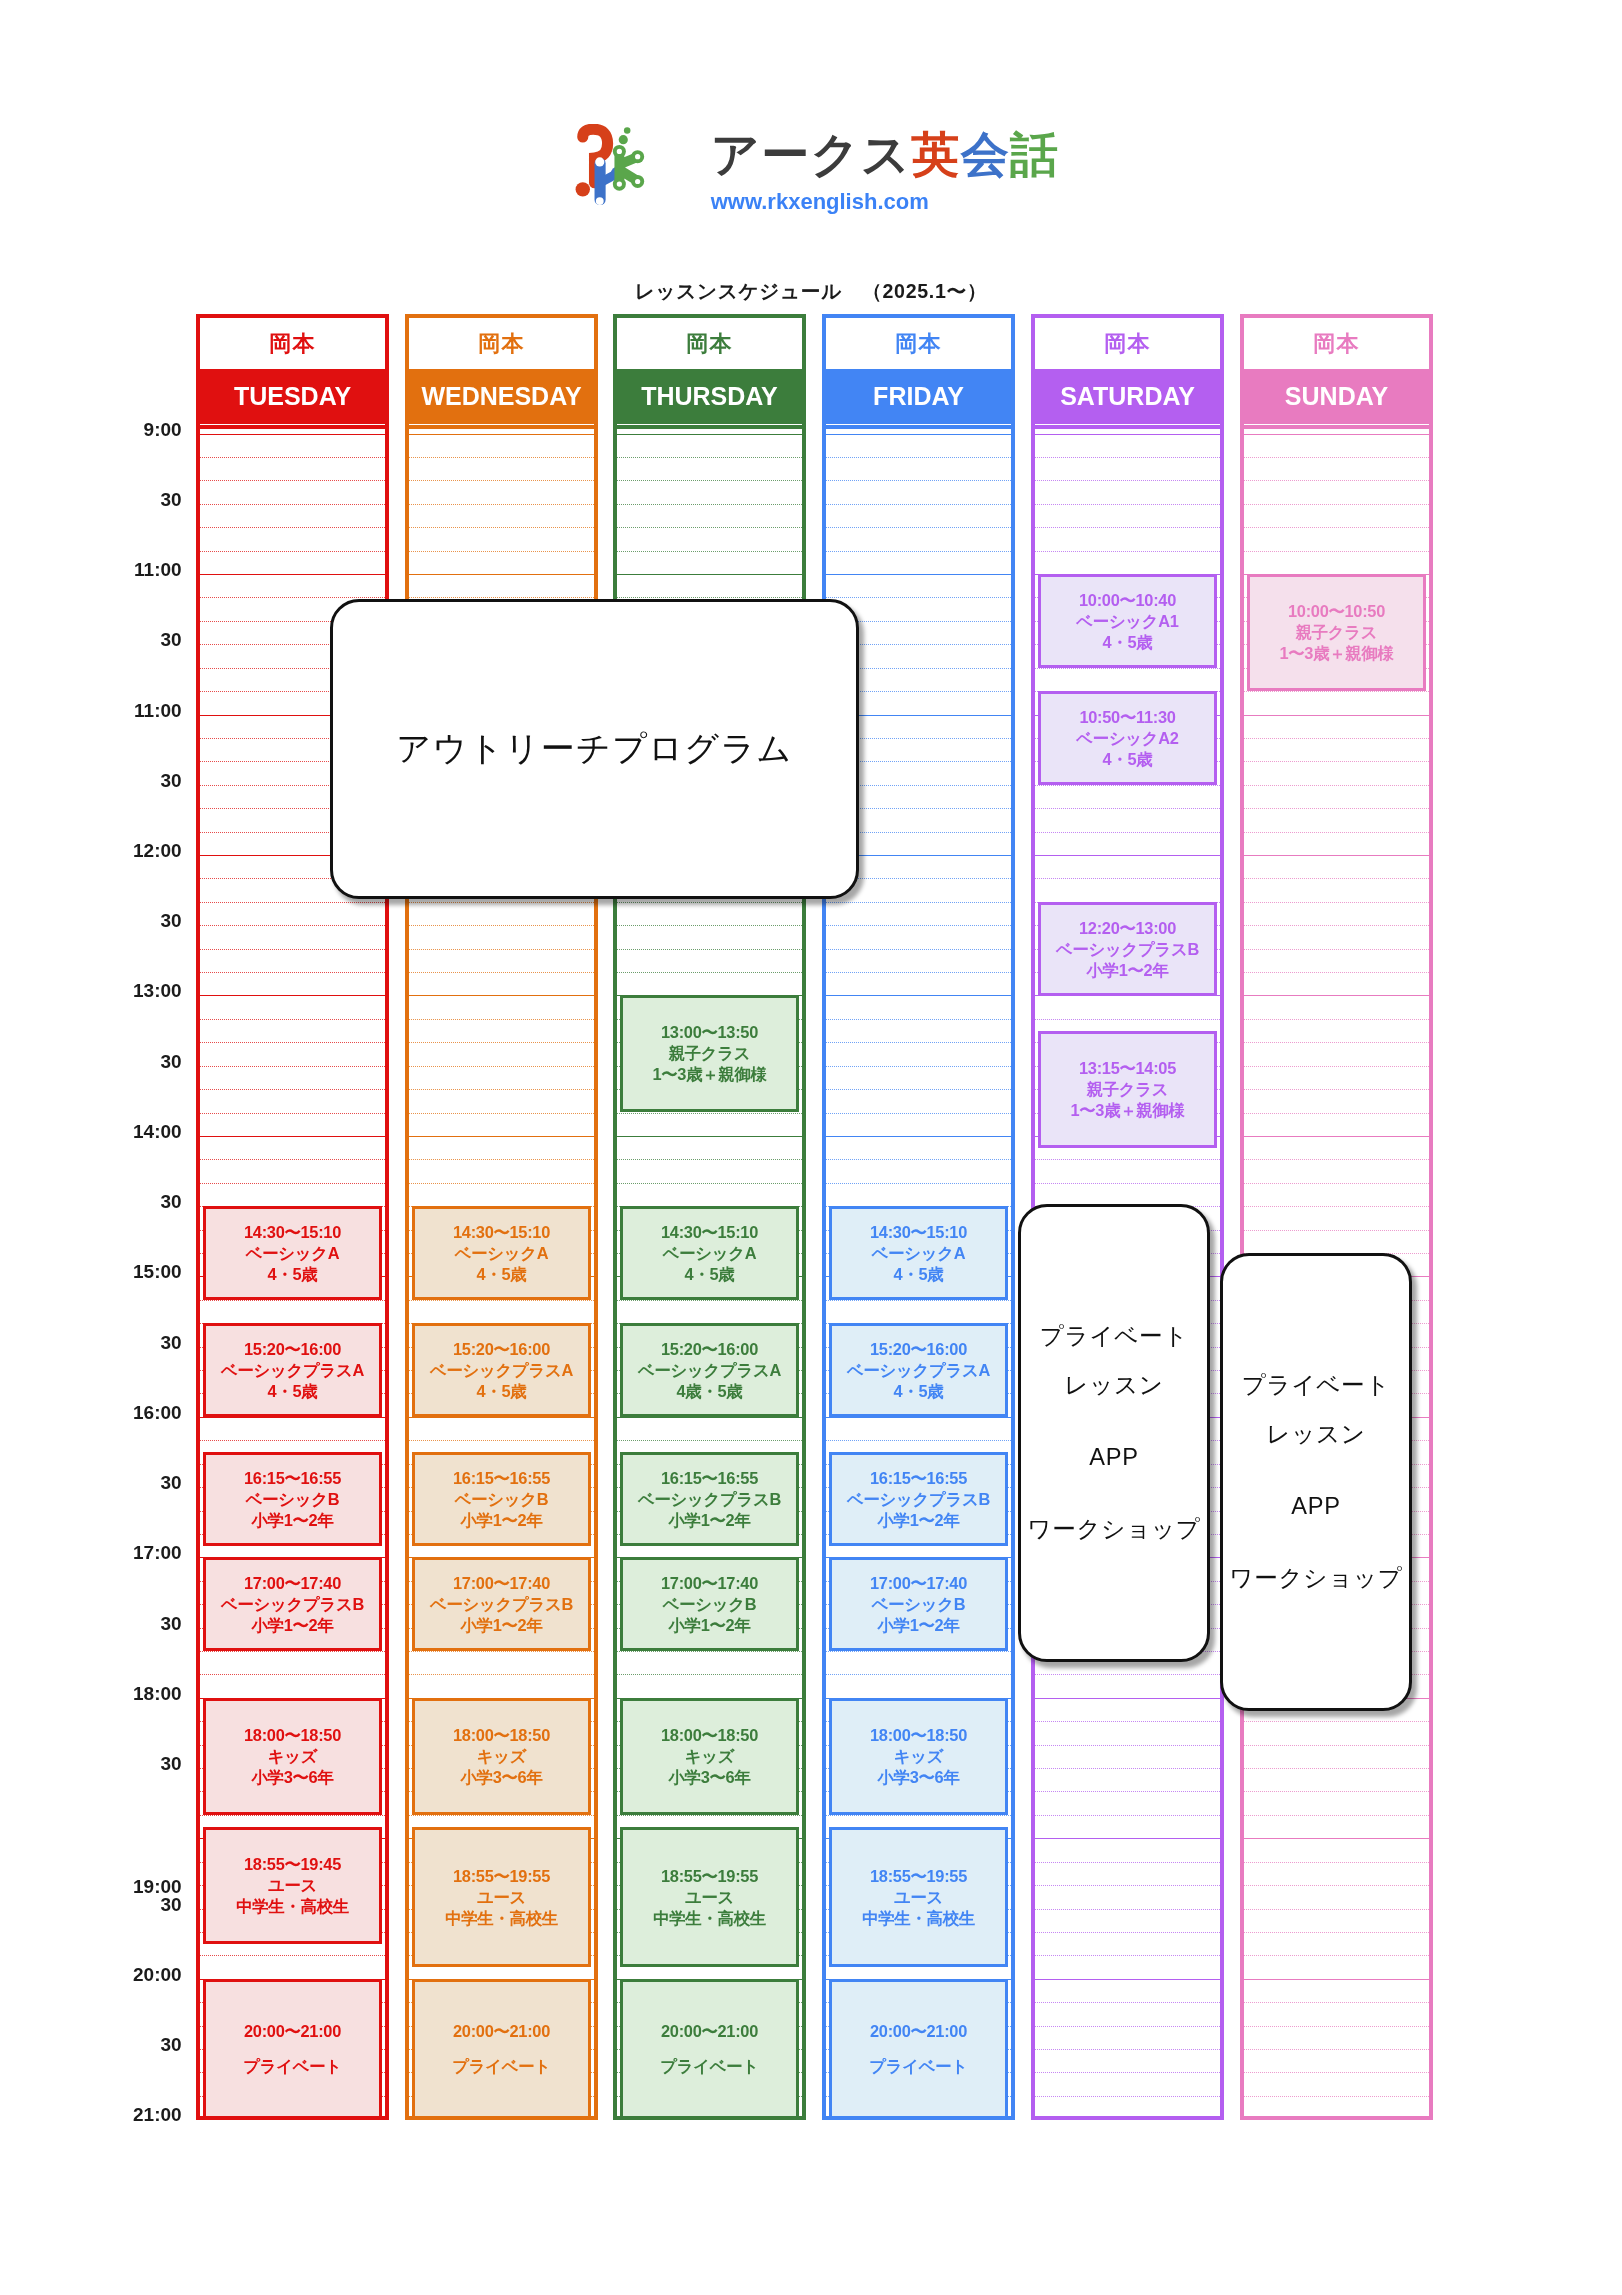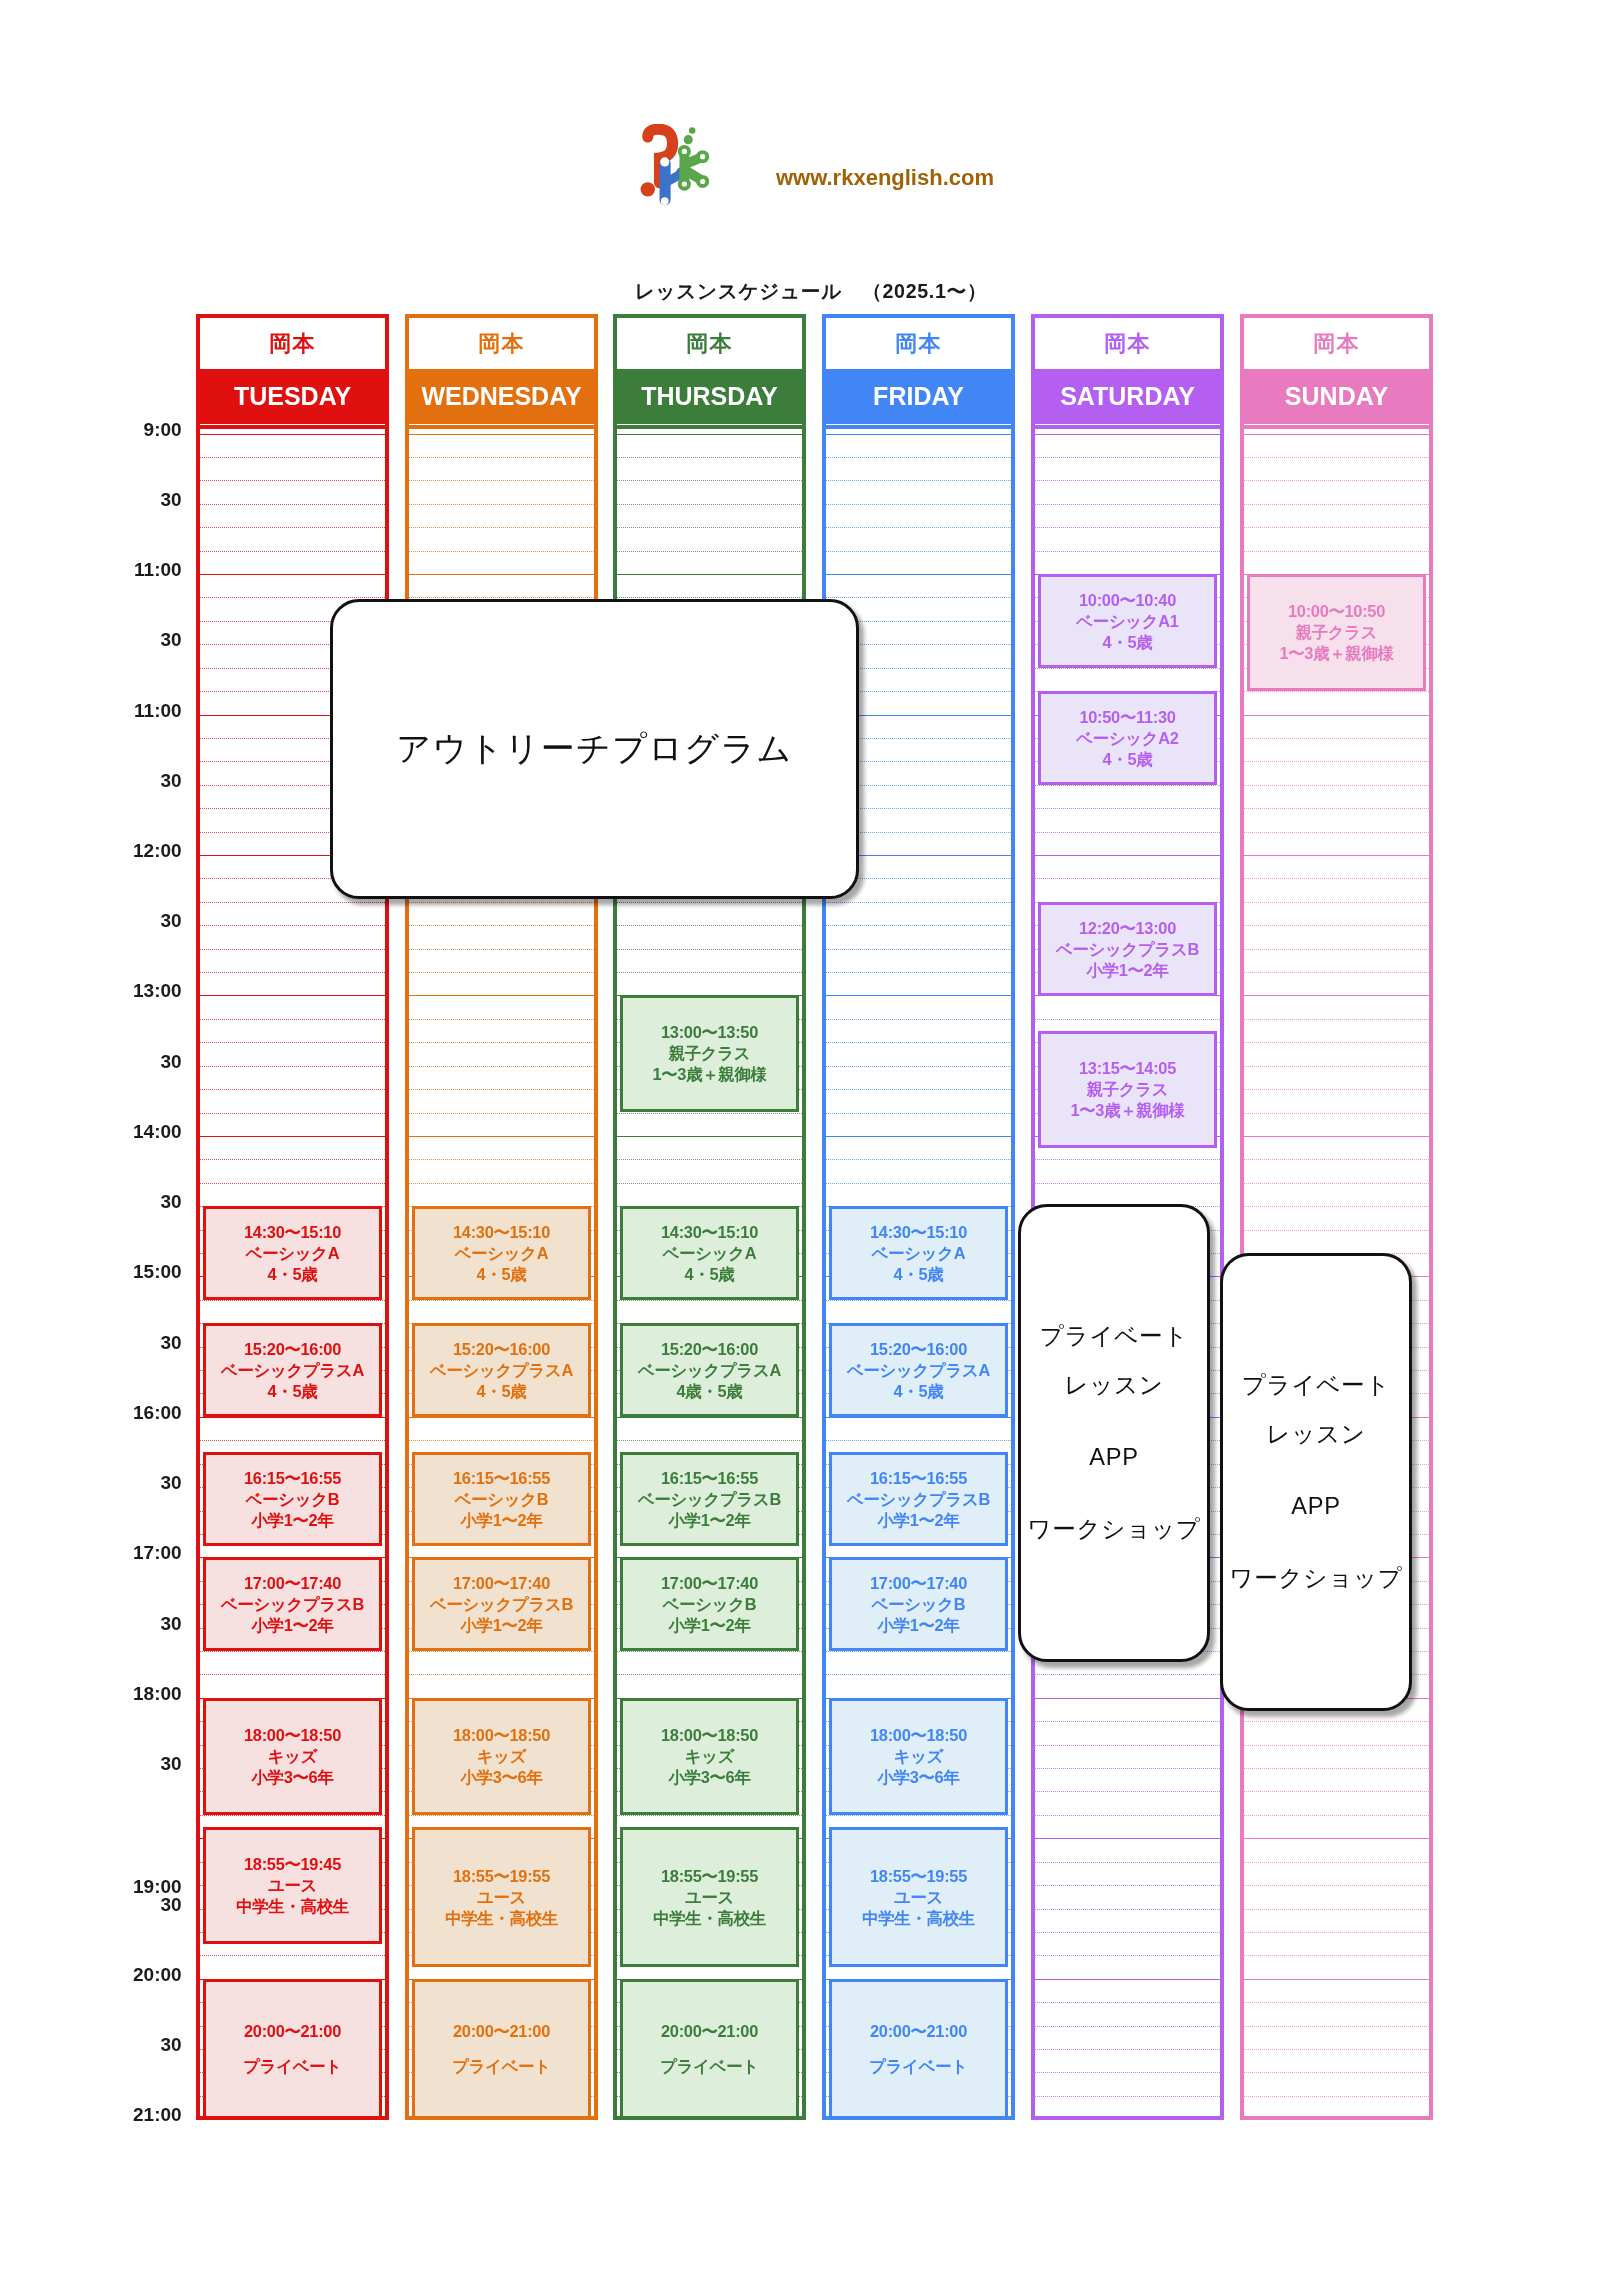--- a/index.html
+++ b/index.html
@@ -19,21 +19,21 @@
   .logo-text-col{display:flex;flex-direction:column;align-items:flex-start;}
   .logo-title{
     font-size:48px;font-weight:700;letter-spacing:1.3px;line-height:1;
     white-space:nowrap;
   }
   .logo-title .c-dark{color:#3c3c3c;}
   .logo-title .c-red{color:#d6401a;}
   .logo-title .c-blue{color:#3d72c9;}
   .logo-title .c-green{color:#5aa64b;}
   .logo-url{
-    font-size:22px;font-weight:700;color:#a16207;margin-top:9.2px;letter-spacing:0px;
+    font-size:22px;font-weight:700;color:#3b82f6;margin-top:9.2px;letter-spacing:0px;
   }
   #schedule-subtitle{
     position:absolute;left:0;top:278px;width:1622px;text-align:center;
     font-size:19.6px;color:#1b1b1b;font-weight:700;letter-spacing:0.7px;
   }
 
   
   #schedule-grid{
     position:absolute;left:196px;top:314px;
     width:1237px;height:1806px;
@@ -136,20 +136,23 @@
       <circle cx="86" cy="92" r="10" fill="#5aa64b"></circle>
         <circle cx="86" cy="92" r="4" fill="#fff"></circle>
       <circle cx="114" cy="50" r="10" fill="#5aa64b"></circle>
         <circle cx="114" cy="50" r="4" fill="#fff"></circle>
       <circle cx="114" cy="88" r="10" fill="#5aa64b"></circle>
         <circle cx="114" cy="88" r="4" fill="#fff"></circle>
       <circle cx="92" cy="24" r="7" fill="#5aa64b"></circle>
         <circle cx="98" cy="10" r="5" fill="#5aa64b"></circle>
     </svg>
     <div class="logo-text-col">
+      <div class="logo-title">
+        <span class="c-dark">アークス</span><span class="c-red">英</span><span class="c-blue">会</span><span class="c-green">話</span>
+      </div>
       <div class="logo-url">www.rkxenglish.com</div>
     </div>
   </div>
 </div>
 
 <div id="schedule-subtitle">レッスンスケジュール　（2025.1〜）</div>
 
 <div id="time-axis">
     <div class="time-label" style="top: 4.6px;">9:00</div>
     <div class="time-label" style="top: 75px;">30</div>

